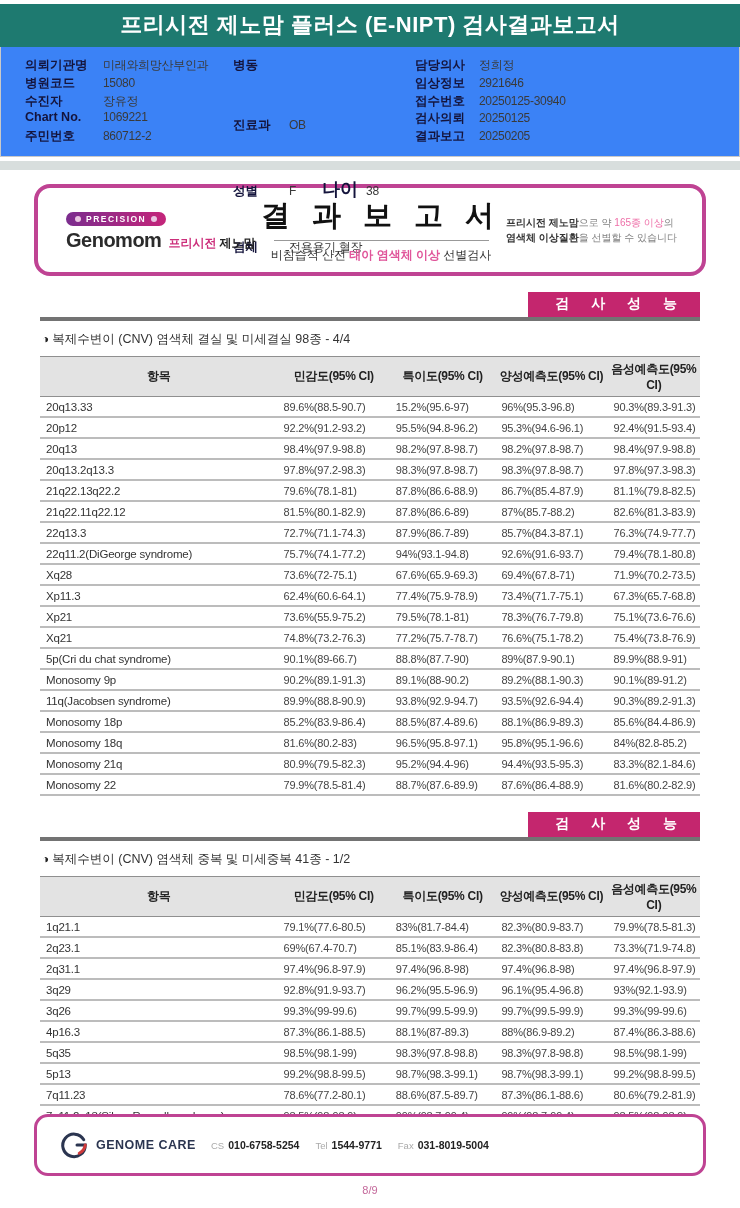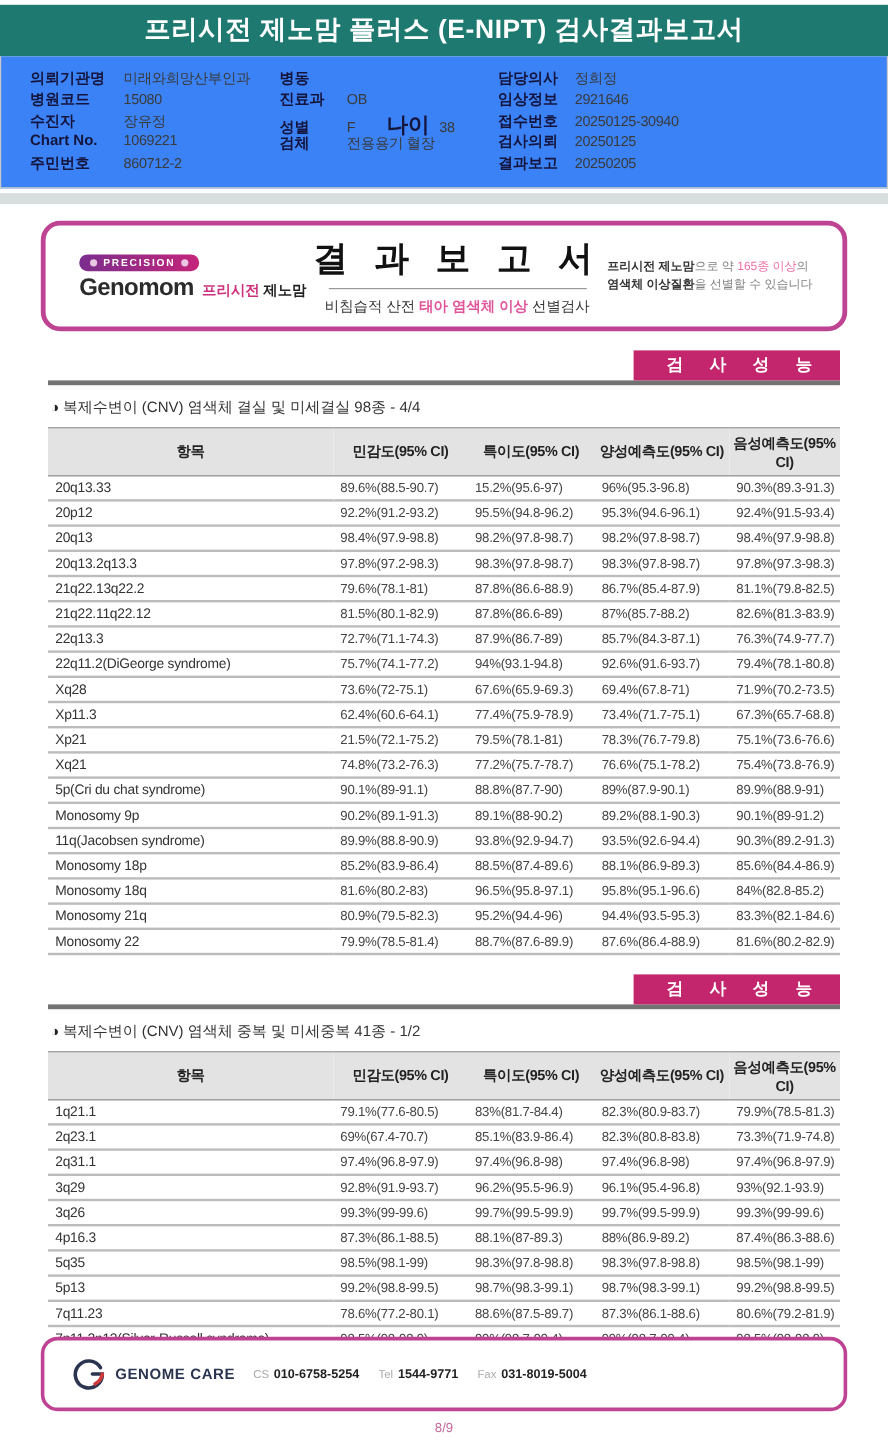--- a/index.html
+++ b/index.html
@@ -15,21 +15,21 @@
     text-align:center; font-size:22px; font-weight:bold;
     padding:6px 0 7px; letter-spacing:0.5px;
   }
   
   .info-panel {
     background:#3b82f6; border:1px solid #c9c9c9; border-top:none;
     padding:10px 0 10px 24px; display:flex; height:110px;
   }
   .info-col { display:flex; flex-direction:column; justify-content:space-between; }
   .info-col.c1 { width:208px; }
-  .info-col.c2 { width:182px; }
+  .info-col.c2 { width:182px;gap:43px; }
   .info-col.c3 { width:300px; }
   .info-row { display:flex; align-items:baseline; height:19px; }
   .info-label { font-weight:bold; color:#14143c; font-size:12.5px; flex:none; }
   .c1 .info-label { width:78px; }
   .c2 .info-label { width:56px; }
   .c3 .info-label { width:64px; }
   .info-label2 { font-weight:bold; color:#14143c; font-size:18px; margin-left:26px; margin-right:8px; }
   .info-value { font-size:12px; color:#3a3a3a; letter-spacing:-0.3px; }
   
   .divider-strip { height:9px; background:#d8dedd; margin-top:4px; }
@@ -293,35 +293,35 @@
         </tr>
         <tr>
           <td class="item">Xp11.3</td>
           <td class="value">62.4%(60.6-64.1)</td>
           <td class="value">77.4%(75.9-78.9)</td>
           <td class="value">73.4%(71.7-75.1)</td>
           <td class="value">67.3%(65.7-68.8)</td>
         </tr>
         <tr>
           <td class="item">Xp21</td>
-          <td class="value">21.5%(72.1-75.2)</td>
+          <td class="value">73.6%(55.9-75.2)</td>
           <td class="value">79.5%(78.1-81)</td>
           <td class="value">78.3%(76.7-79.8)</td>
           <td class="value">75.1%(73.6-76.6)</td>
         </tr>
         <tr>
           <td class="item">Xq21</td>
           <td class="value">74.8%(73.2-76.3)</td>
           <td class="value">77.2%(75.7-78.7)</td>
           <td class="value">76.6%(75.1-78.2)</td>
           <td class="value">75.4%(73.8-76.9)</td>
         </tr>
         <tr>
           <td class="item">5p(Cri du chat syndrome)</td>
-          <td class="value">90.1%(89-91.1)</td>
+          <td class="value">90.1%(89-66.7)</td>
           <td class="value">88.8%(87.7-90)</td>
           <td class="value">89%(87.9-90.1)</td>
           <td class="value">89.9%(88.9-91)</td>
         </tr>
         <tr>
           <td class="item">Monosomy 9p</td>
           <td class="value">90.2%(89.1-91.3)</td>
           <td class="value">89.1%(88-90.2)</td>
           <td class="value">89.2%(88.1-90.3)</td>
           <td class="value">90.1%(89-91.2)</td>

